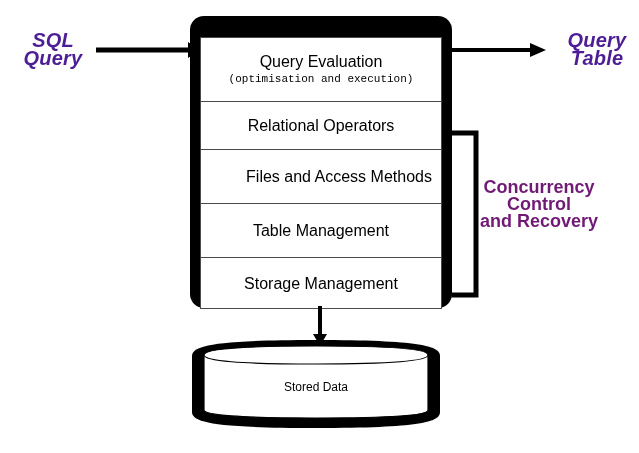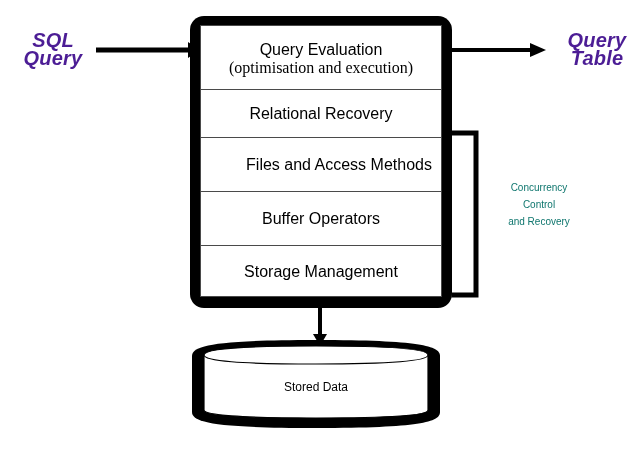--- a/index.html
+++ b/index.html
@@ -32,24 +32,24 @@
     text-align: center;
     white-space: pre-line;
     letter-spacing: 0.2px;
   }
   #sql-query-label { left: 14px;  top: 31px;  width: 78px; }
   #result-table-label { left: 558px; top: 31px; width: 78px; }
 
   .bracket-label {
     position: absolute;
     font-family: "Liberation Sans", sans-serif;
-    font-weight: normal;
-    font-size: 10px;
+    font-weight: bold;
+    font-size: 18px;
     line-height: 17px;
-    color: #0f766e;
+    color: #701a75;
     text-align: center;
     white-space: pre-line;
     left: 477px;
     top: 179px;
     width: 124px;
   }
 
   
   #engine-box {
     position: absolute;
@@ -64,20 +64,21 @@
   }
   #engine-layers {
     position: relative;
     width: 100%;
     height: 100%;
     background: #eab308;
     border: 1px solid #4a4a4a;
     box-sizing: border-box;
     display: flex;
     flex-direction: column;
+    margin-top: 12px;
   }
   .layer {
     position: relative;
     box-sizing: border-box;
     display: flex;
     flex-direction: column;
     align-items: center;
     justify-content: center;
     background: #ffffff;
     color: #000000;
@@ -90,22 +91,22 @@
   .layer-2 { flex: 0 0 54px; padding-left: 36px; }
   .layer-3 { flex: 0 0 54px; }
   .layer-4 { flex: 1 1 auto; }
   .layer-title {
     font-family: "Liberation Sans", sans-serif;
     font-size: 16px;
     line-height: 19px;
     color: #000000;
   }
   .layer-sub {
-    font-family: Liberation Serif, serif;
-    font-size: 16px;
+    font-family: Liberation Mono, monospace;
+    font-size: 11px;
     line-height: 15px;
     color: #000000;
     margin-top: 1px;
   }
 
   
   .arrow-svg {
     position: absolute;
     overflow: visible;
   }
@@ -154,29 +155,29 @@
 
   <div id="engine-box">
     <div id="engine-layers">
 
       <div class="layer layer-0">
         <div class="layer-title">Query Evaluation</div>
         <div class="layer-sub">(optimisation and execution)</div>
       </div>
 
       <div class="layer layer-1">
-        <div class="layer-title">Relational Recovery</div>
+        <div class="layer-title">Relational Operators</div>
       </div>
 
       <div class="layer layer-2">
         <div class="layer-title">Files and Access Methods</div>
       </div>
 
       <div class="layer layer-3">
-        <div class="layer-title">Buffer Operators</div>
+        <div class="layer-title">Table Management</div>
       </div>
 
       <div class="layer layer-4">
         <div class="layer-title">Storage Management</div>
       </div>
 
     </div>
   </div>
 
   <svg class="arrow-svg" id="output-arrow" width="98" height="20" viewBox="0 0 98 20">

